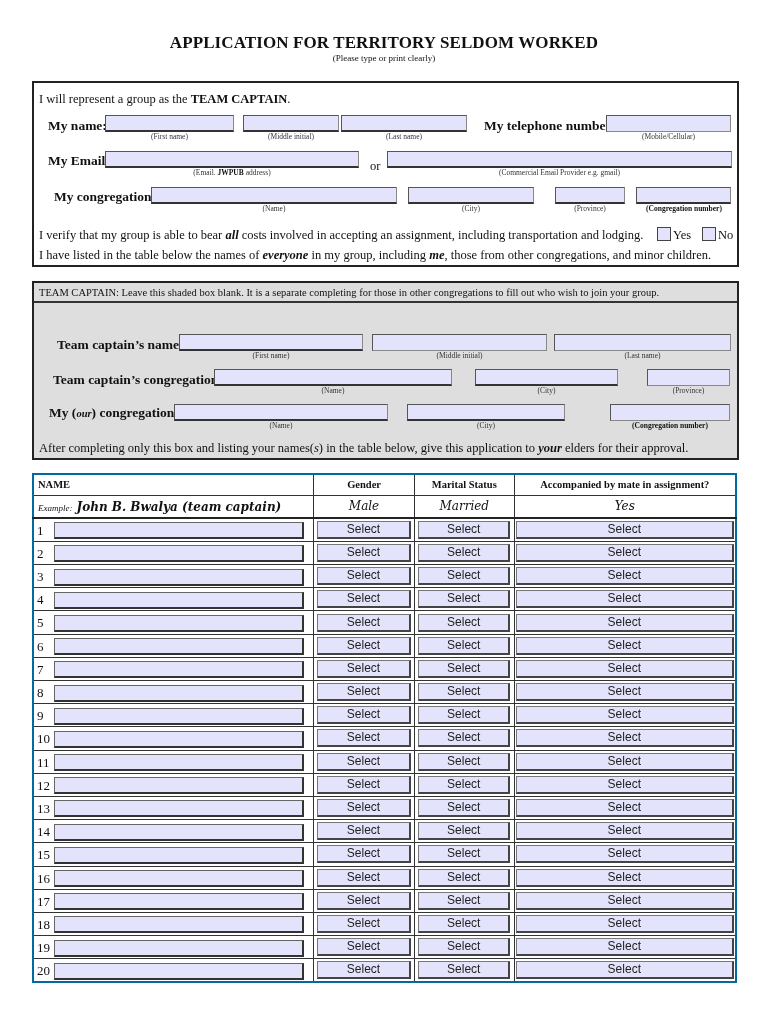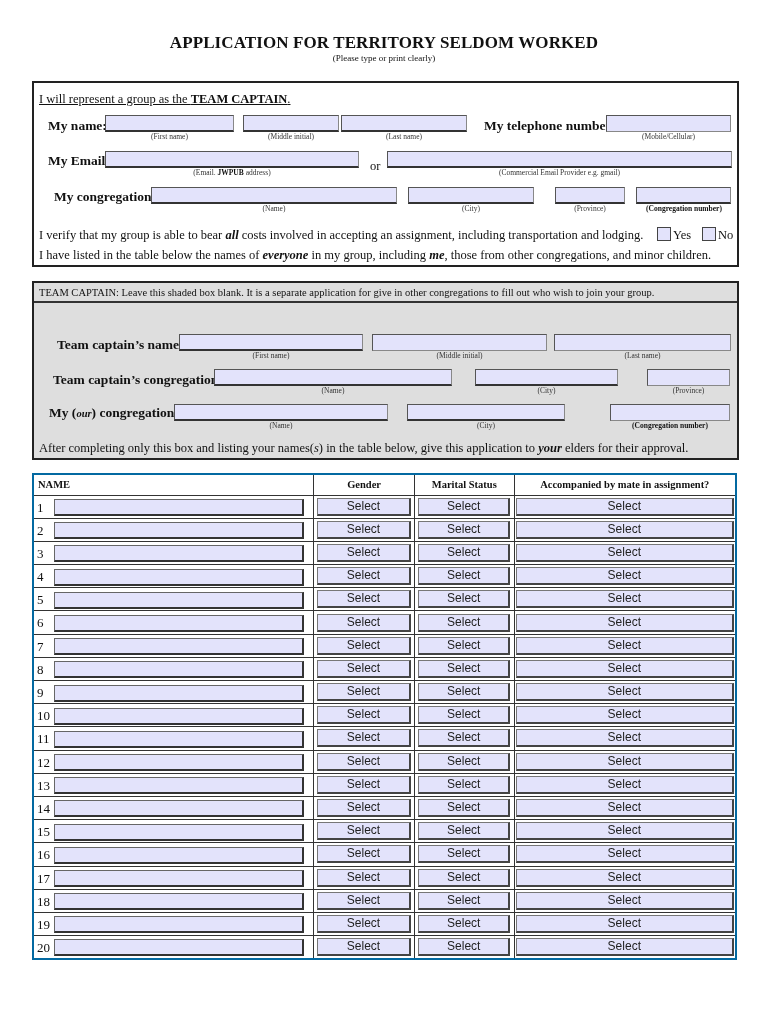--- a/index.html
+++ b/index.html
@@ -41,21 +41,21 @@
   .exlabel { font-size: 9px; font-style: italic; padding-left: 4px; }
   .exname { font-family: "DejaVu Serif", serif; font-style: italic; font-weight: bold; font-size: 12px; margin-left: 4px; }
 </style>
 </head>
 <body>
 
 <div class="title">APPLICATION FOR TERRITORY SELDOM WORKED</div>
 <div class="subtitle">(Please type or print clearly)</div>
 
 <div class="box box1">
-  <div class="abs txt" style="top:9px; left:5px;text-decoration:underline;">
+  <div class="abs txt" style="top:9px; left:5px;">
     <span>I will represent a group as the </span><b>TEAM CAPTAIN</b><span>.</span>
   </div>
 
   <div class="abs lbl" style="top:35px; left:14px;">My name:</div>
   <div class="field dark" style="top:32px; left:71px; width:129px;"></div>
   <div class="field dark" style="top:32px; left:209px; width:96px;"></div>
   <div class="field dark" style="top:32px; left:307px; width:126px;"></div>
   <div class="hint" style="top:49px; left:71px; width:129px;">(First name)</div>
   <div class="hint" style="top:49px; left:209px; width:96px;">(Middle initial)</div>
   <div class="hint" style="top:49px; left:307px; width:126px;">(Last name)</div>
@@ -88,21 +88,21 @@
   </div>
   <div class="abs txt" style="top:144px; left:668px;">
     <span class="chk"></span><span>No</span>
   </div>
   <div class="abs txt" style="top:165px; left:5px;">
     <span>I have listed in the table below the names of </span><b><i>everyone</i></b><span> in my group, including </span><b><i>me</i></b><span>, those from other congregations, and minor children.</span>
   </div>
 </div>
 
 <div class="box box2">
-  <div class="b2head">TEAM CAPTAIN:  Leave this shaded box blank.  It is a separate application for give in other congregations to fill out who wish to join your group.</div>
+  <div class="b2head">TEAM CAPTAIN:  Leave this shaded box blank.  It is a separate completing for those in other congregations to fill out who wish to join your group.</div>
 
 
   <div class="abs lbl" style="top:54px; left:23px;">Team captain’s name:</div>
   <div class="field dark" style="top:51px; left:145px; width:184px;"></div>
   <div class="field" style="top:51px; left:338px; width:175px;"></div>
   <div class="field" style="top:51px; left:520px; width:177px;"></div>
   <div class="hint" style="top:68px; left:145px; width:184px;">(First name)</div>
   <div class="hint" style="top:68px; left:338px; width:175px;">(Middle initial)</div>
   <div class="hint" style="top:68px; left:520px; width:177px;">(Last name)</div>
 
@@ -138,20 +138,26 @@
   </colgroup>
   <thead>
     <tr>
       <th class="name">NAME</th>
       <th>Gender</th>
       <th>Marital Status</th>
       <th>Accompanied by mate in assignment?</th>
     </tr>
   </thead>
   <tbody id="rows">
+    <tr style="border-bottom:2px solid #222;">
+      <td><span class="exlabel">Example:</span><span class="exname">John B. Bwalya  (team captain)</span></td>
+      <td class="ex">Male</td>
+      <td class="ex">Married</td>
+      <td class="ex">Yes</td>
+    </tr>
   <tr>
         <td><span class="num">1</span><span class="namefield"></span></td>
         <td>
           <div class="sel g">Select</div>
         </td>
         <td>
           <div class="sel m">Select</div>
         </td>
         <td>
           <div class="sel a">Select</div>

